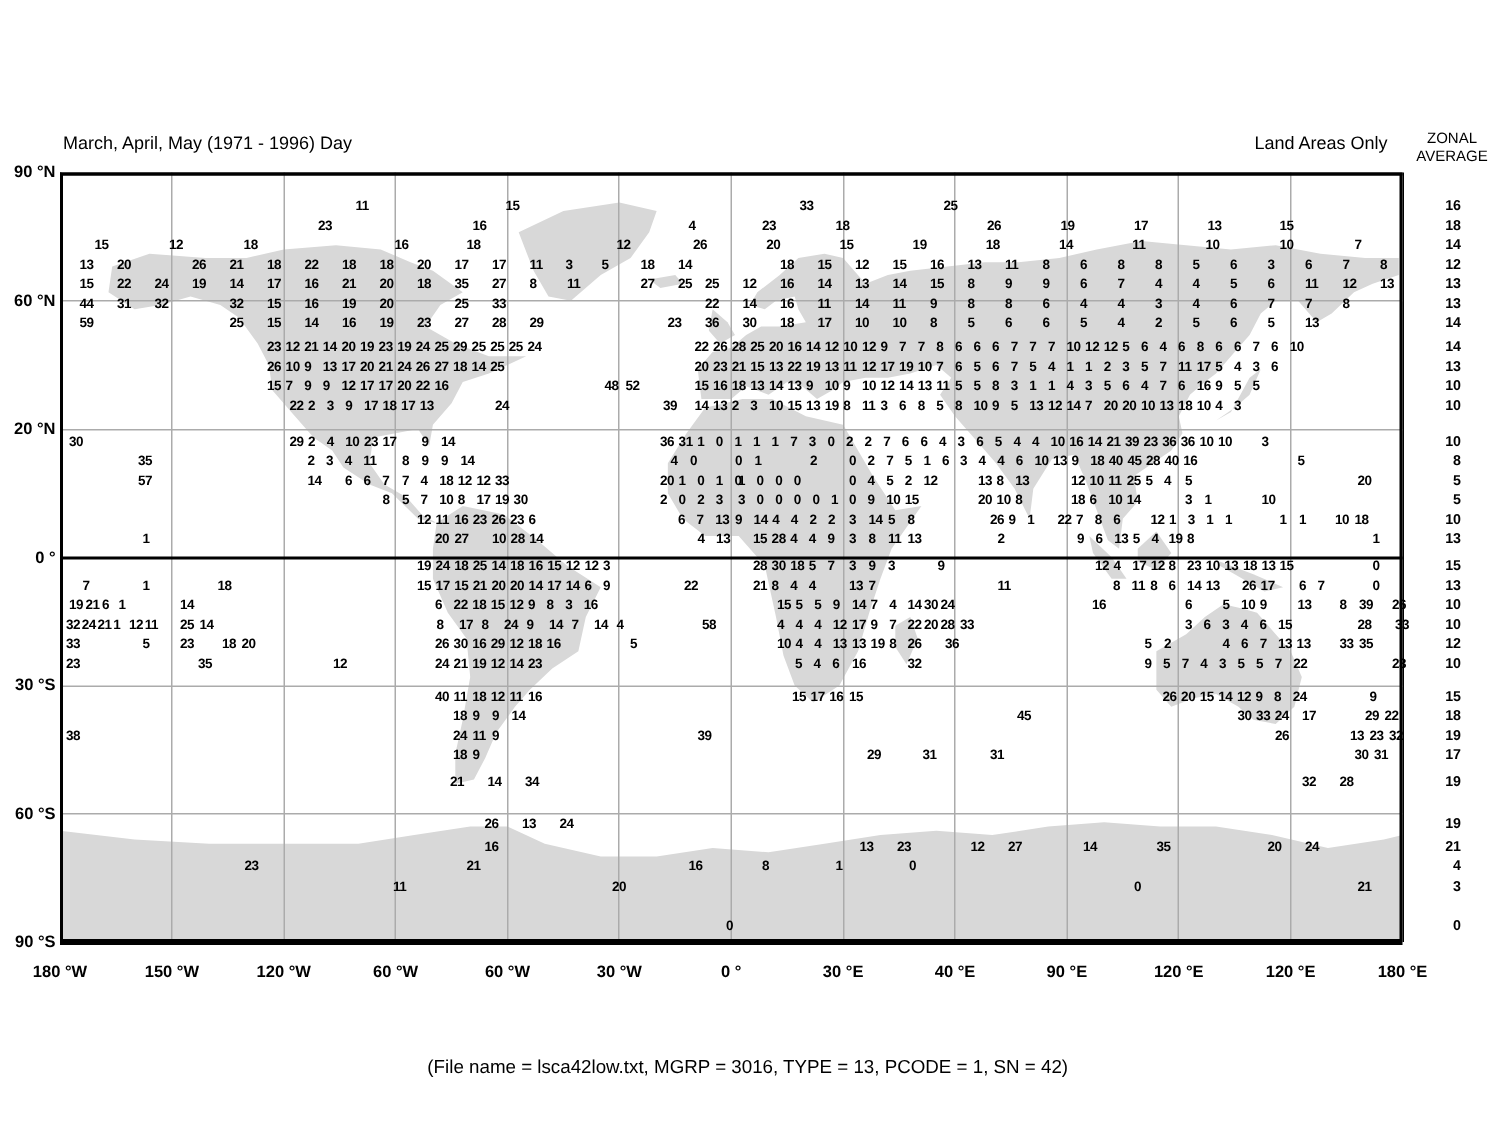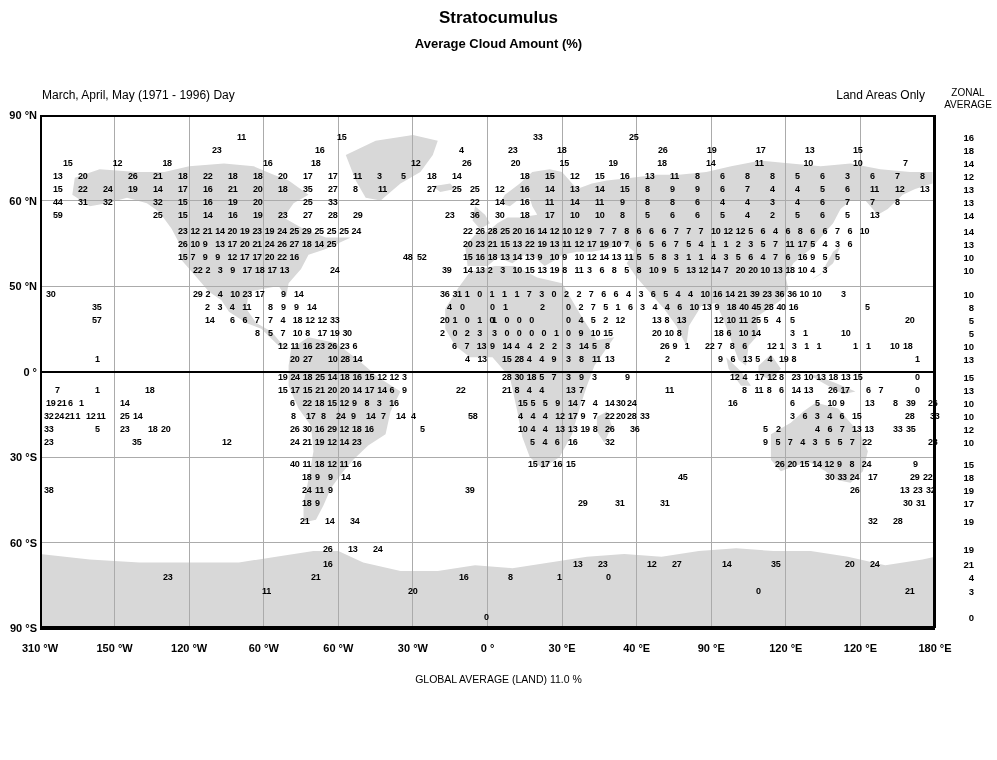--- a/index.html
+++ b/index.html
@@ -21,22 +21,20 @@
   .zonal{font-size:9.5px;font-weight:bold;line-height:10px;left:946px;width:28px;text-align:right;}
   .latlab{font-size:11px;font-weight:bold;left:0;width:37px;text-align:right;line-height:12px;white-space:nowrap;}
   .lonlab{font-size:11px;font-weight:bold;width:64px;text-align:center;line-height:12px;white-space:nowrap;}
   #global-avg{top:673px;left:0;width:997px;text-align:center;font-size:10.5px;}
   #file-info{top:704px;left:0;width:997px;text-align:center;font-size:12.5px;}
 </style>
 </head>
 <body>
 
 <div id="canvas">
-  <div id="title" class="abs">Stratocumulus</div>
-  <div id="subtitle" class="abs">Average Cloud Amount (%)</div>
   <div id="period" class="abs">March, April, May (1971 - 1996) Day</div>
   <div id="coverage" class="abs">Land Areas Only</div>
   <div id="zonal-h1" class="abs">ZONAL</div>
   <div id="zonal-h2" class="abs">AVERAGE</div>
 
   <svg id="map-svg" class="abs" width="895" height="513" viewBox="-180 -90 360 180" preserveAspectRatio="none">
     <g fill="#d8d8d8" stroke="none">
       <polygon points="-166,-68 -156,-71 -141,-70 -130,-70 -120,-72 -106,-73 -94,-72 -86,-69 -80,-67 -72,-62 -78,-59 -82,-54 -74,-50 -65,-47 -55,-47 -65,-43 -72,-41 -75,-36 -80,-31 -81,-26 -84,-30 -90,-29 -96,-28 -97,-22 -93,-17 -87,-14 -83,-10 -79,-8 -84,-9 -91,-15 -97,-17 -104,-21 -107,-25 -112,-28 -118,-34 -123,-39 -124,-45 -127,-50 -132,-56 -137,-59 -145,-61 -153,-59 -160,-58 -167,-62"></polygon>
       <polygon points="-57,-76 -45,-81 -30,-83 -20,-81 -22,-76 -27,-70 -35,-66 -43,-60 -49,-61 -53,-67"></polygon>
       <polygon points="-22,-65 -15,-66 -13,-64 -19,-63"></polygon>
@@ -904,37 +902,37 @@
       <span class="abs zonal" style="top: 573px;">4</span>
       <span class="abs num" style="left: 262px; top: 587px;">11</span>
       <span class="abs num" style="left: 408px; top: 587px;">20</span>
       <span class="abs num" style="left: 756px; top: 587px;">0</span>
       <span class="abs num" style="left: 905px; top: 587px;">21</span>
       <span class="abs zonal" style="top: 587px;">3</span>
       <span class="abs num" style="left: 484px; top: 613px;">0</span>
       <span class="abs zonal" style="top: 613px;">0</span>
     </div>
   <div id="axis-layer">
-      <span class="abs lonlab" style="left: 8px; top: 642px;">310 °W</span>
+      <span class="abs lonlab" style="left: 8px; top: 642px;">180 °W</span>
       <span class="abs lonlab" style="left: 82.5833px; top: 642px;">150 °W</span>
       <span class="abs lonlab" style="left: 157.167px; top: 642px;">120 °W</span>
       <span class="abs lonlab" style="left: 231.75px; top: 642px;">60 °W</span>
       <span class="abs lonlab" style="left: 306.333px; top: 642px;">60 °W</span>
       <span class="abs lonlab" style="left: 380.917px; top: 642px;">30 °W</span>
       <span class="abs lonlab" style="left: 455.5px; top: 642px;">0 °</span>
       <span class="abs lonlab" style="left: 530.083px; top: 642px;">30 °E</span>
       <span class="abs lonlab" style="left: 604.667px; top: 642px;">40 °E</span>
       <span class="abs lonlab" style="left: 679.25px; top: 642px;">90 °E</span>
       <span class="abs lonlab" style="left: 753.833px; top: 642px;">120 °E</span>
       <span class="abs lonlab" style="left: 828.417px; top: 642px;">120 °E</span>
       <span class="abs lonlab" style="left: 903px; top: 642px;">180 °E</span>
       <span class="abs latlab" style="top: 109px;">90 °N</span>
       <span class="abs latlab" style="top: 194.5px;">60 °N</span>
-      <span class="abs latlab" style="top: 280px;">50 °N</span>
+      <span class="abs latlab" style="top: 280px;">20 °N</span>
       <span class="abs latlab" style="top: 365.5px;">0 °</span>
       <span class="abs latlab" style="top: 451px;">30 °S</span>
       <span class="abs latlab" style="top: 536.5px;">60 °S</span>
       <span class="abs latlab" style="top: 622px;">90 °S</span>
     </div>
   <div id="map-frame" class="abs"></div>
 
-  <div id="global-avg" class="abs">GLOBAL AVERAGE (LAND)   11.0 %</div>
+  <div id="file-info" class="abs">(File name = lsca42low.txt, MGRP = 3016, TYPE = 13, PCODE = 1, SN = 42)</div>
 </div>
 
 </body></html>

